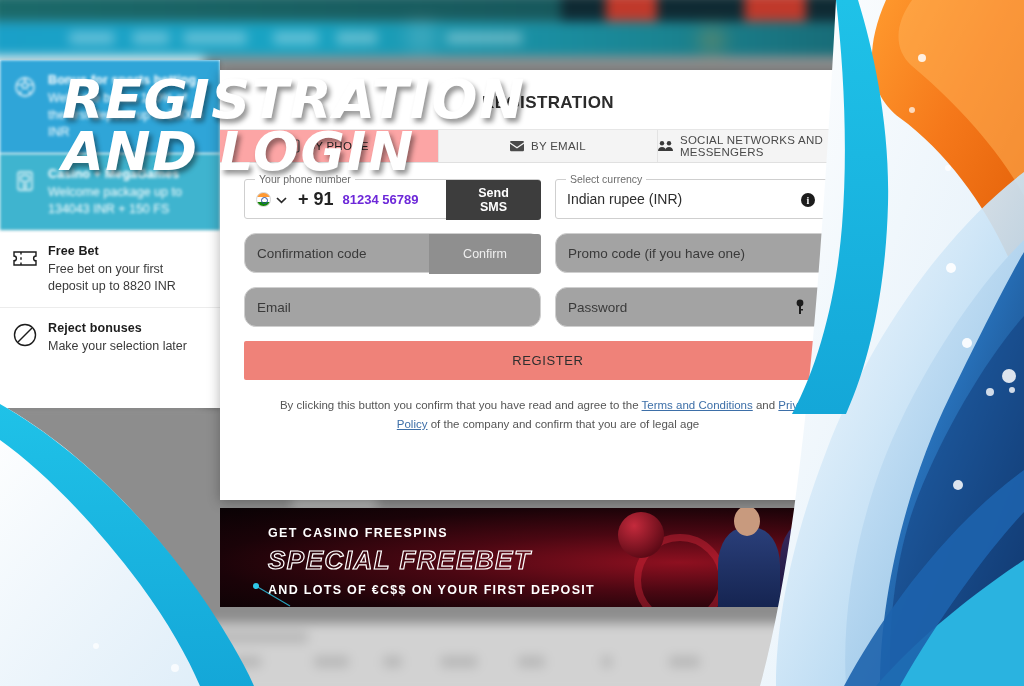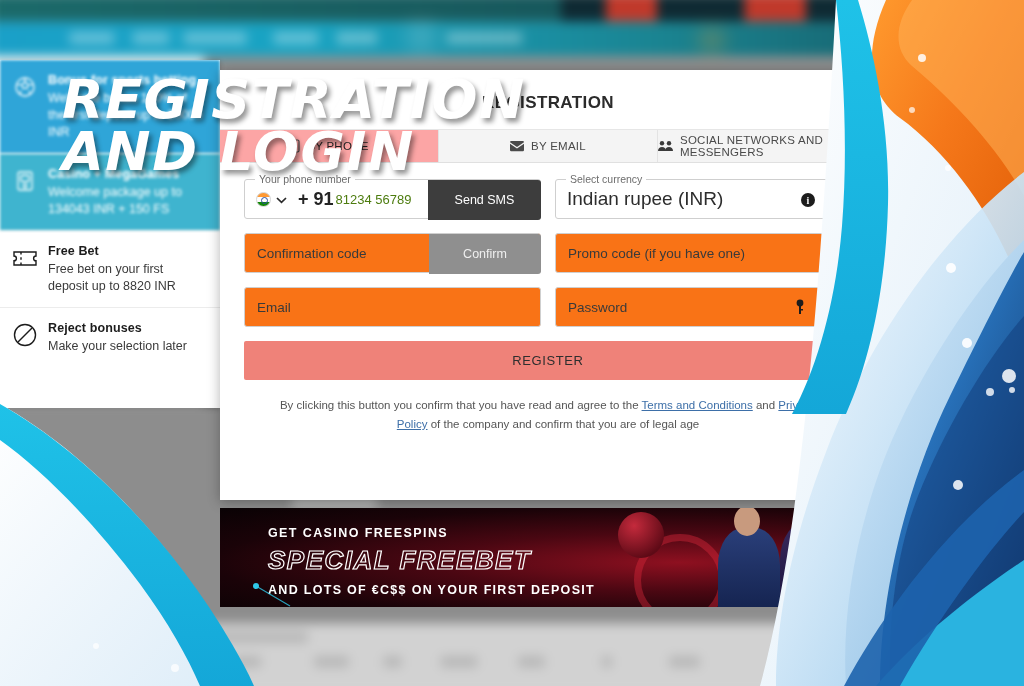--- a/index.html
+++ b/index.html
@@ -158,43 +158,43 @@
     width: 15px; height: 15px; border-radius: 50%;
     background: linear-gradient(180deg,#ff9933 0%,#ff9933 33%,#ffffff 33%,#ffffff 66%,#138808 66%,#138808 100%);
     position: relative; border: 1px solid #d4d4d4;
   }
   .flag::after {
     content: ""; position: absolute; left: 50%; top: 50%;
     width: 5px; height: 5px; margin: -2.5px 0 0 -2.5px;
     border: 1px solid #2b4fa0; border-radius: 50%;
   }
   .dial { font-size: 18px; font-weight: bold; color: #242424; margin-left: 6px; }
-  .phone-val { font-size: 13px; color: #4d7c0f; margin-left: 2px; }
+  .phone-val { font-size: 13px; color: #6d28d9; margin-left: 9px; font-weight: bold; }
   .btn-inline {
     position: absolute; right: 0; top: 0;
     height: 40px; padding: 0 20px;
     display: flex; align-items: center; justify-content: center;
     font-size: 12.5px; color: #ffffff;
     border: none; cursor: pointer;
   }
-  .btn-sms { background: #3d3d3d; width: 113px; right: -1px; border-radius: 0 3px 3px 0; }
+  .btn-sms { background: #3d3d3d; width: 95px; right: -1px; border-radius: 0 3px 3px 0; font-weight: bold; }
   .btn-confirm { background: #8f8f8f; width: 112px; right: -1px; border-radius: 0 3px 3px 0; color:#efefef; }
 
   .input-plain {
-    height: 40px; border: 1px solid #cfcfcf; border-radius: 3px;
-    background: #f97316; display: flex; align-items: center;
+    height: 40px; border: 1px solid #cfcfcf; border-radius: 12px;
+    background: #a3a3a3; display: flex; align-items: center;
     padding: 0 12px; font-size: 13.5px; color: #3a3a3a;
     position: relative;
   }
   .input-plain .ph { color: #3a3a3a; }
   .right-icons {
     position: absolute; right: 12px; top: 0; height: 40px;
     display: flex; align-items: center; gap: 16px;
   }
-  .sel-value { font-size: 19px; color: #2d2d2d; }
+  .sel-value { font-size: 14px; color: #2d2d2d; }
   .sel-icons {
     position: absolute; right: 11px; top: 0; height: 40px;
     display: flex; align-items: center; gap: 12px;
   }
   .info-dot {
     width: 14px; height: 14px; border-radius: 50%;
     background: #1c1c1c; color: #fff;
     font-size: 10px; font-weight: bold;
     display: flex; align-items: center; justify-content: center;
     font-family: "Liberation Serif", serif;

